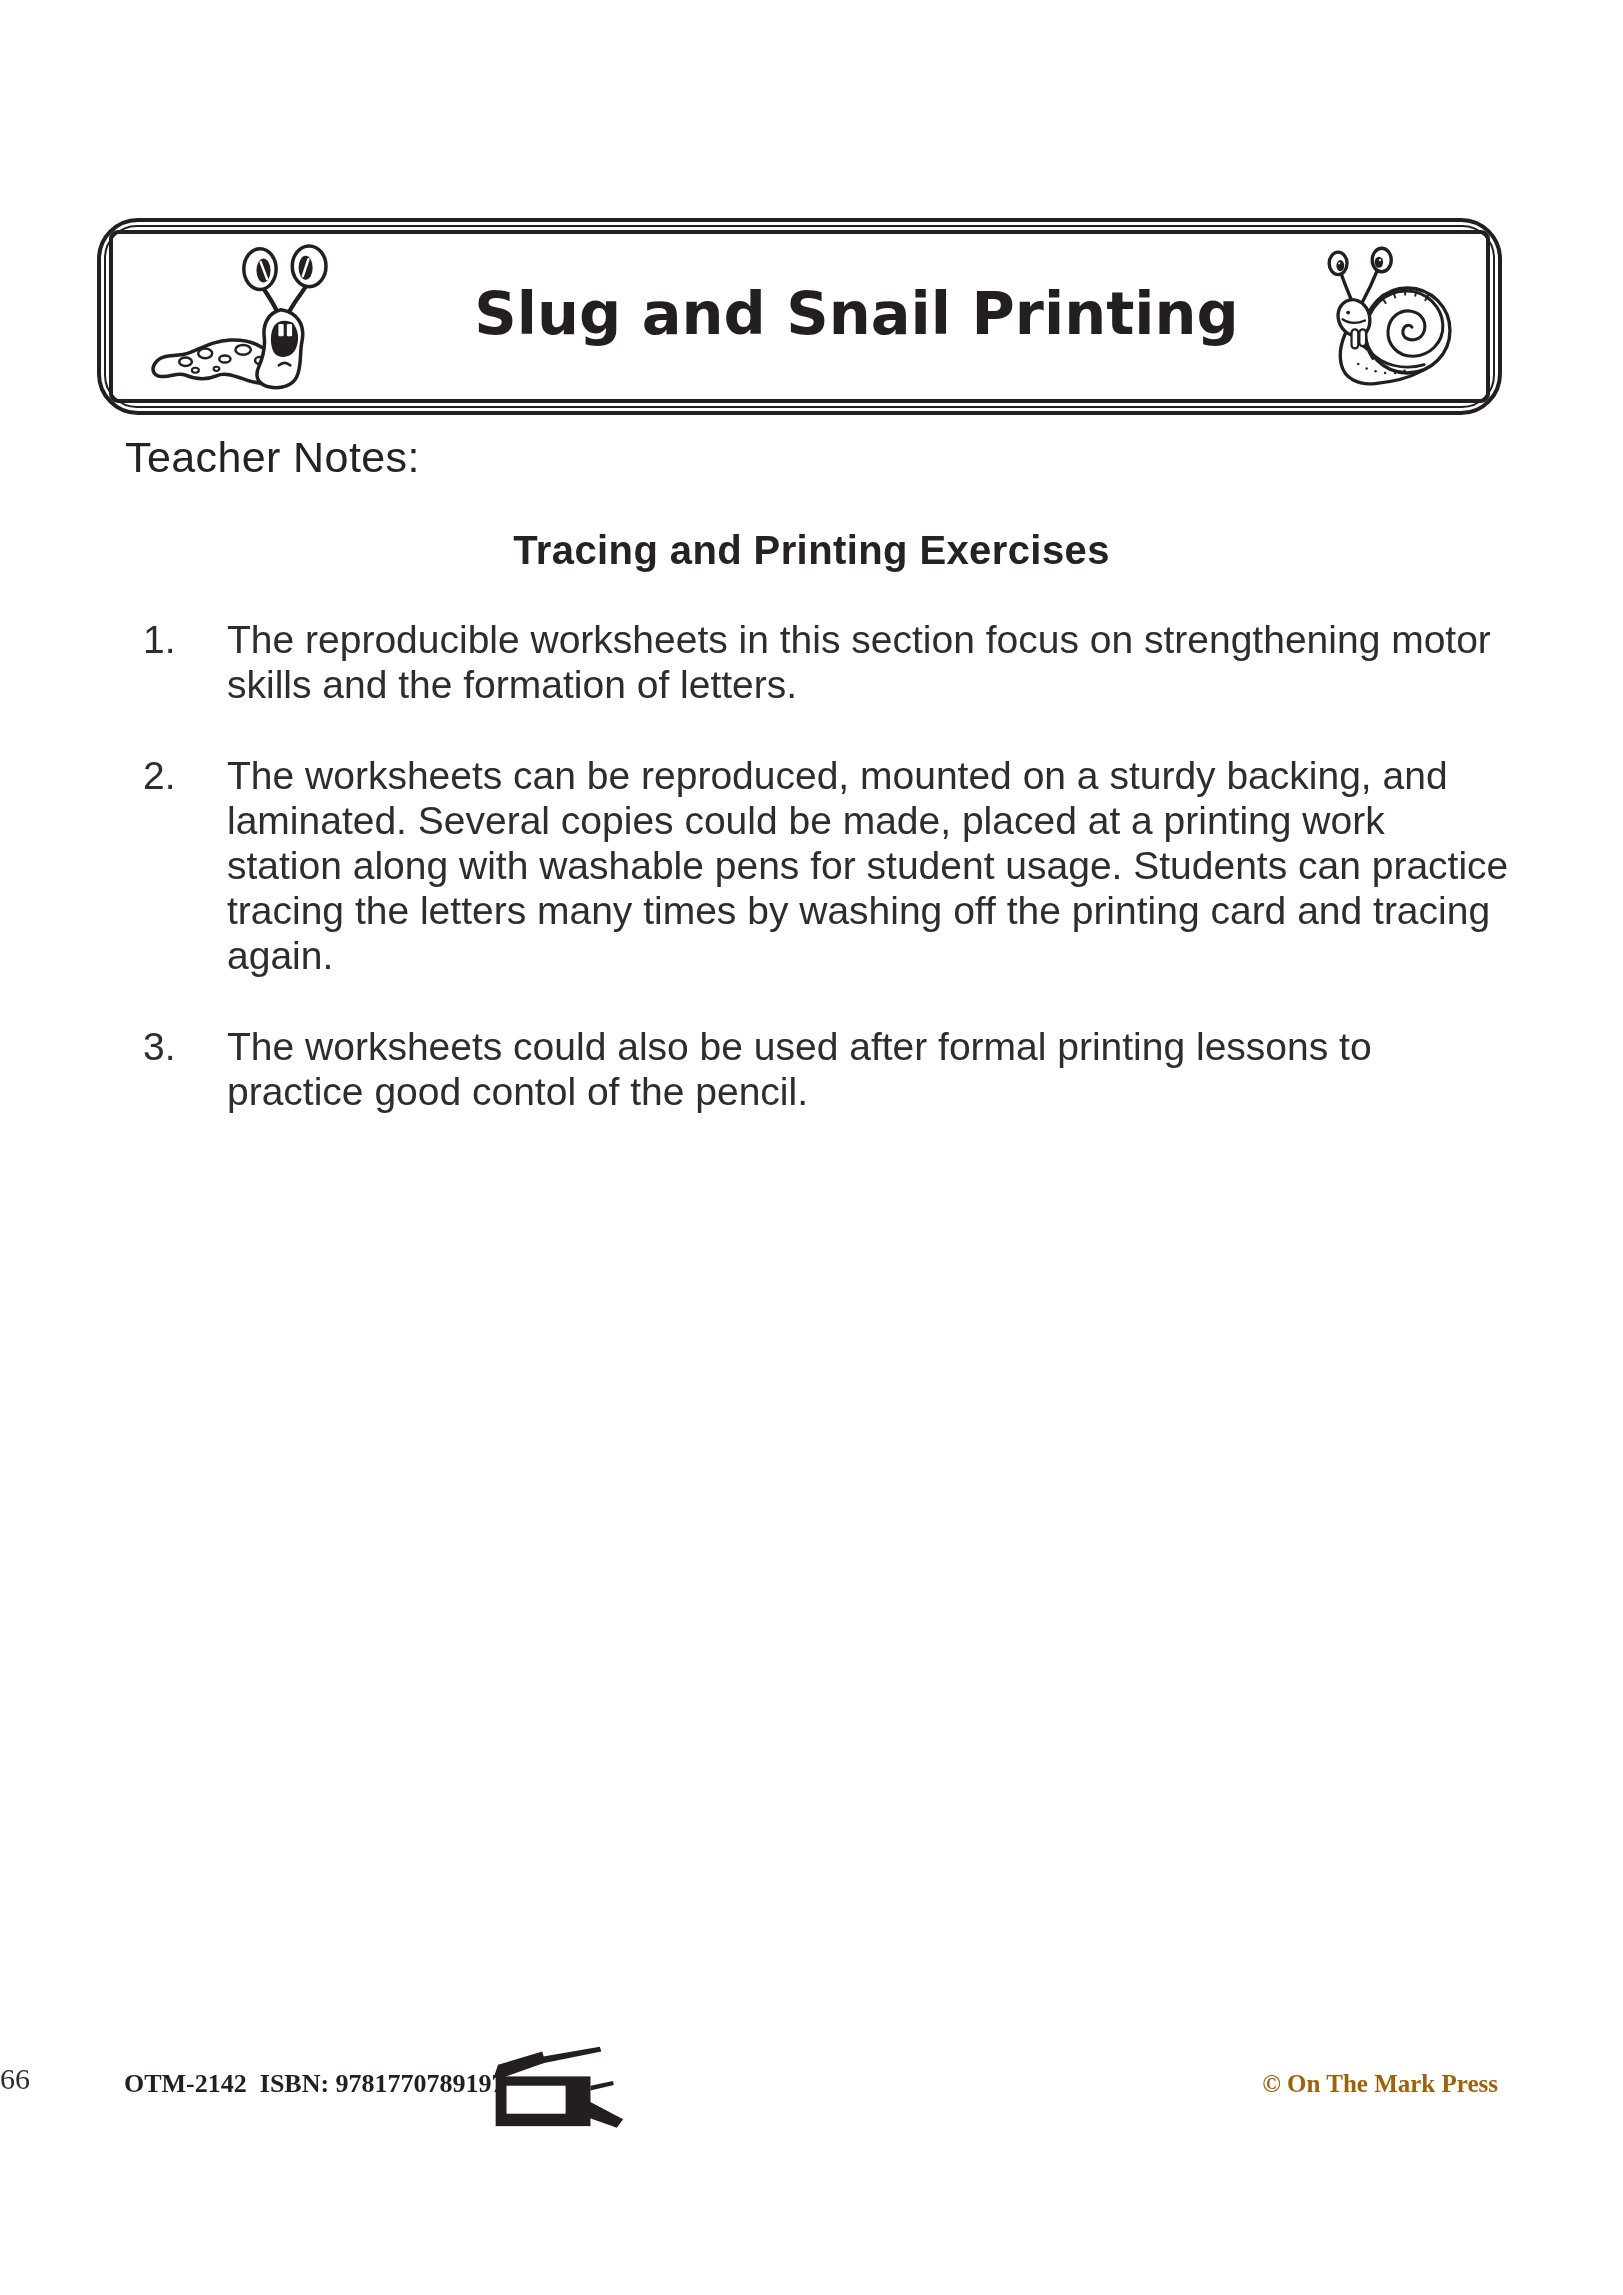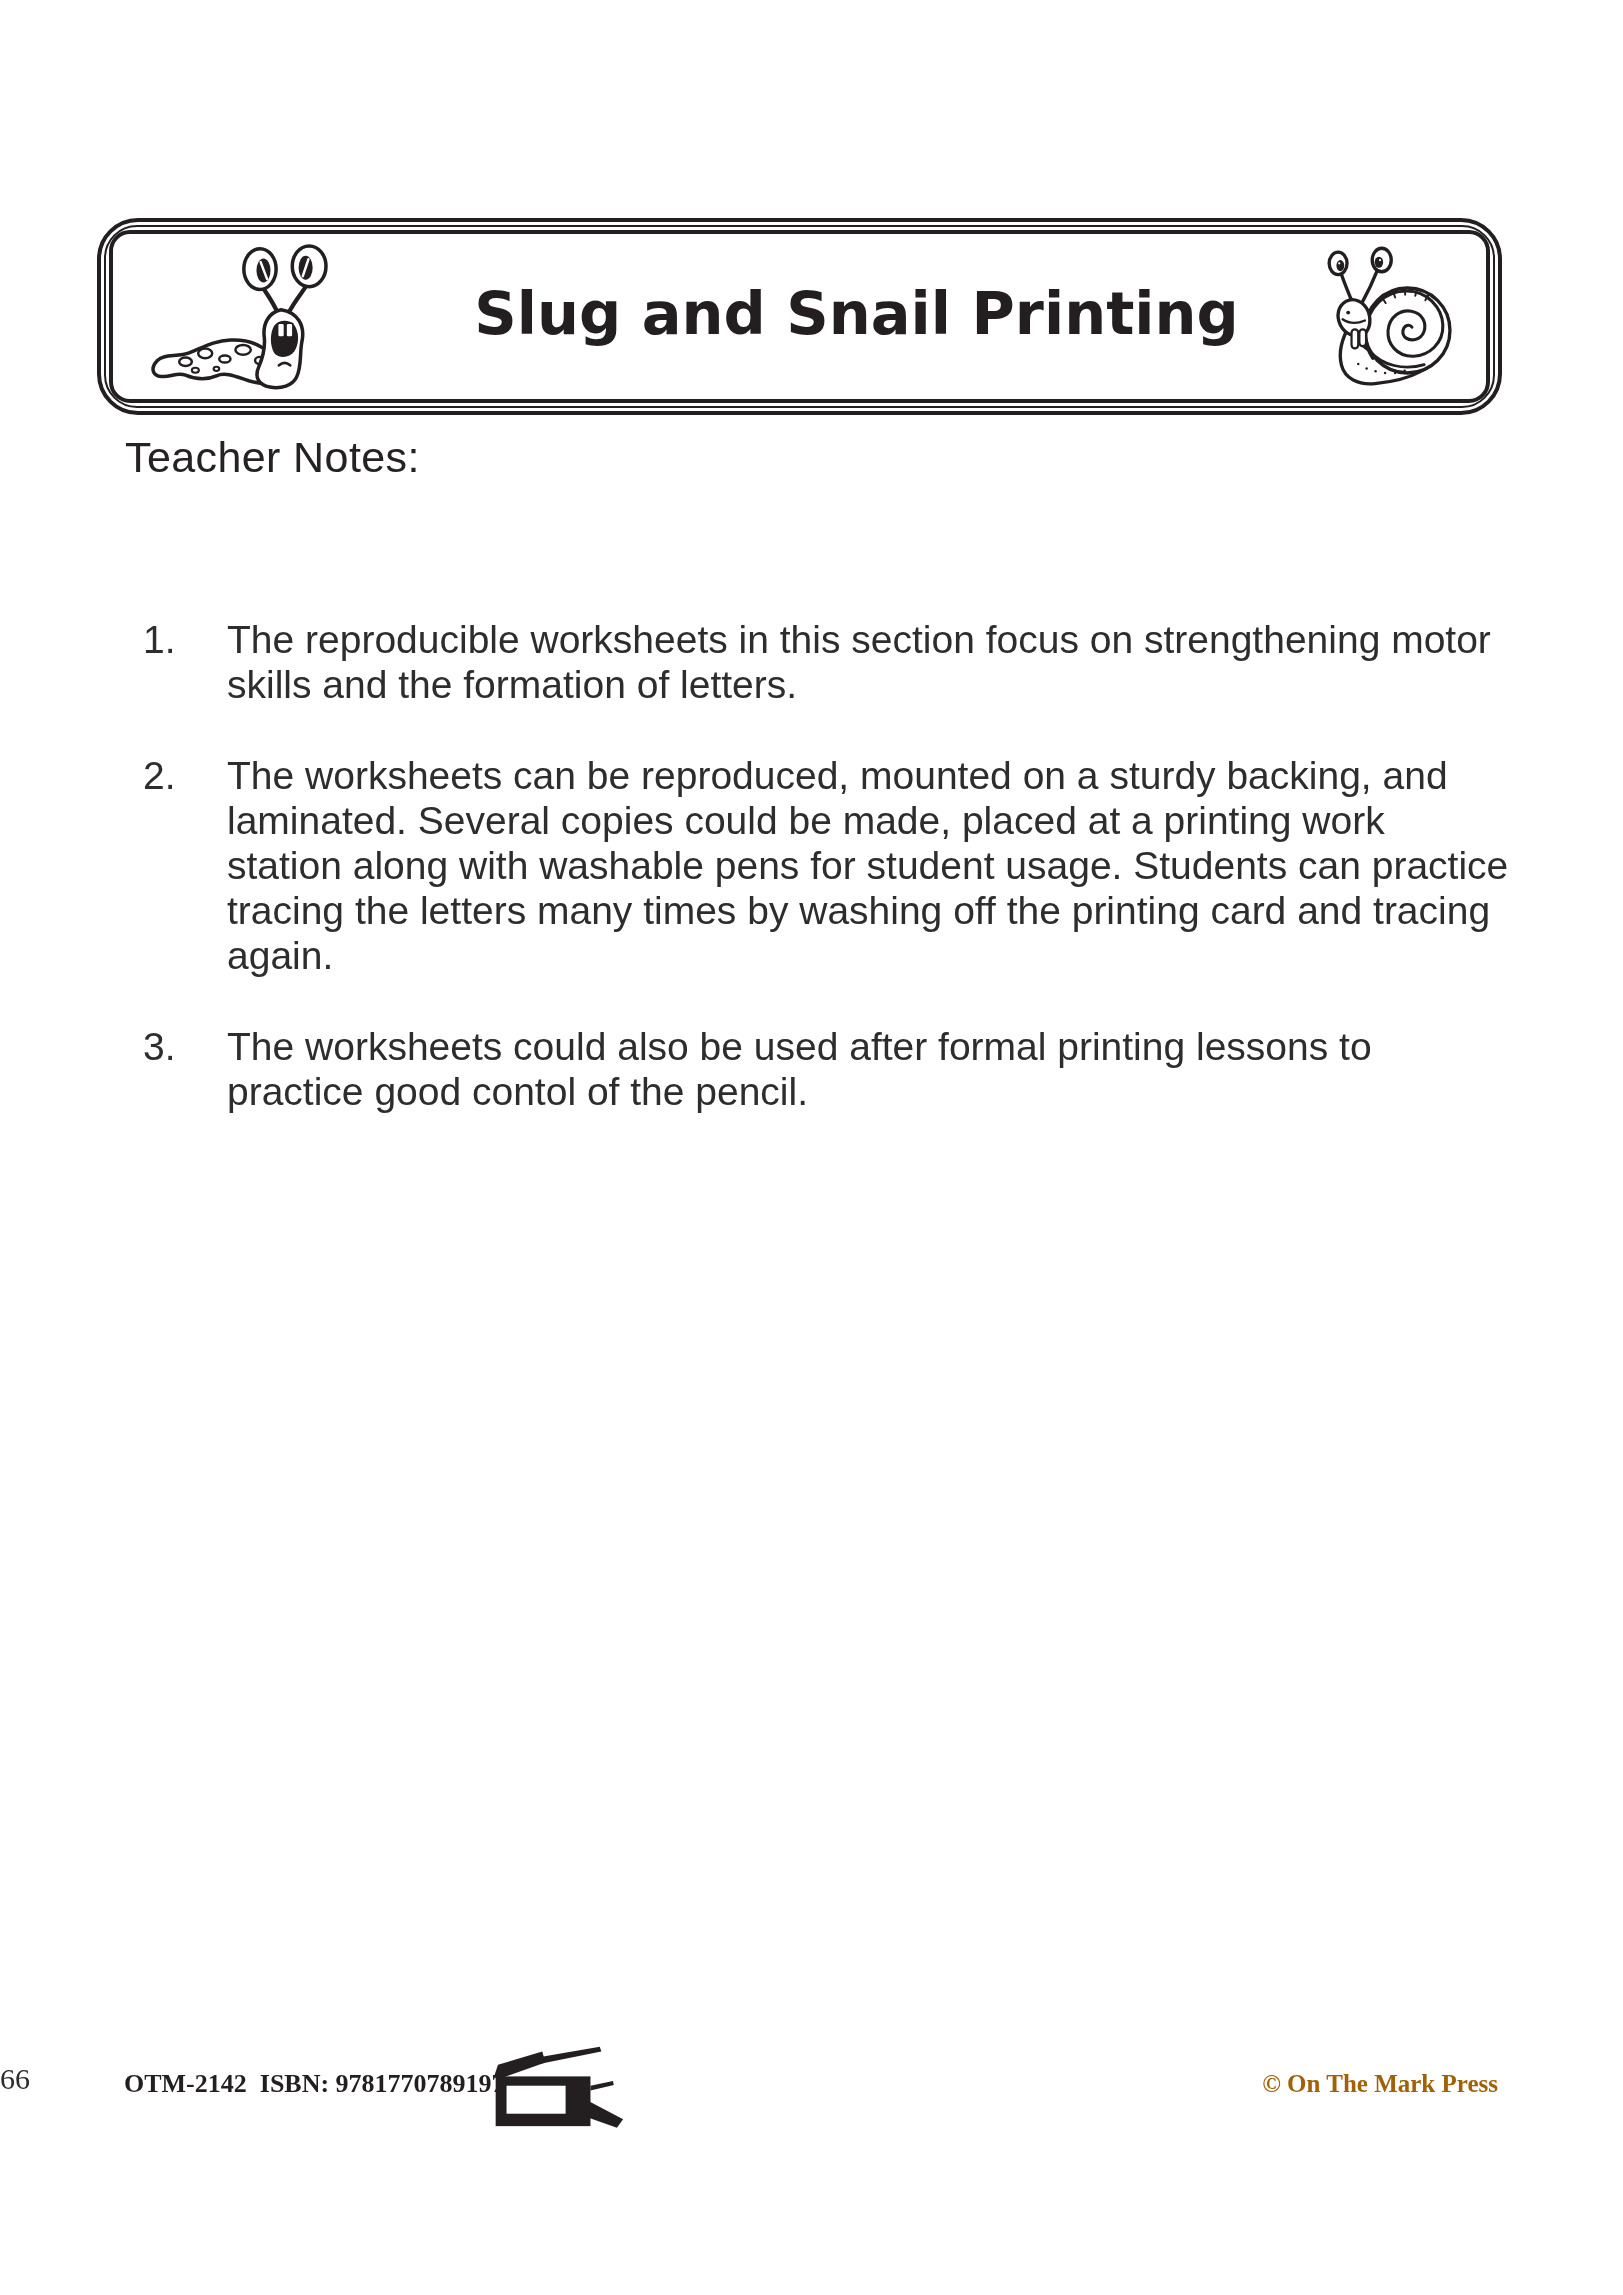--- a/index.html
+++ b/index.html
@@ -8,21 +8,21 @@
     font-family:"Liberation Sans",sans-serif;color:#2d2d2d;overflow:hidden;
   }
   
   .banner{
     position:absolute;left:97px;top:218px;width:1405px;height:197px;
     box-sizing:border-box;border:4.8px solid #231f20;border-radius:41px;padding:3.2px;
     background:#fff;
   }
   .frame-mid{box-sizing:border-box;height:100%;border:2.4px solid #231f20;border-radius:33px;padding:3.2px;}
   .frame-inner{
-    box-sizing:border-box;height:100%;border:4.8px solid #231f20;border-radius:21px;
+    box-sizing:border-box;height:100%;border:4.8px solid #231f20;border-radius:9px;
     display:flex;align-items:center;padding:0 27px;gap:6.3px;
   }
   .banner-title{
     flex:1;text-align:center;font-family:"DejaVu Sans",sans-serif;font-weight:700;
     font-size:59px;color:#231f20;padding-bottom:6.3px;white-space:nowrap;
   }
   .illu{flex:none;}
   
   .teacher-notes{
     position:absolute;left:125px;top:433px;font-size:43px;font-weight:400;color:#262223;
@@ -122,20 +122,21 @@
             <circle cx="36" cy="40" r="2" fill="#ffffff" stroke="none"></circle>
             <circle cx="109" cy="34" r="2" fill="#ffffff" stroke="none"></circle>
           </g>
         </svg>
 
       </div>
     </div>
   </div>
 
   <div class="teacher-notes">Teacher Notes:</div>
+  <div class="section-title">Tracing and Printing Exercises</div>
 
   <ol class="notes">
     <li>
       <span class="num">1.</span>
       <span class="txt">The reproducible worksheets in this section focus on strengthening motor skills and the formation of letters.</span>
     </li>
     <li>
       <span class="num">2.</span>
       <span class="txt">The worksheets can be reproduced, mounted on a sturdy backing, and laminated. Several copies could be made, placed at a printing work station along with washable pens for student usage. Students can practice tracing the letters many times by washing off the printing card and tracing again.</span>
     </li>

